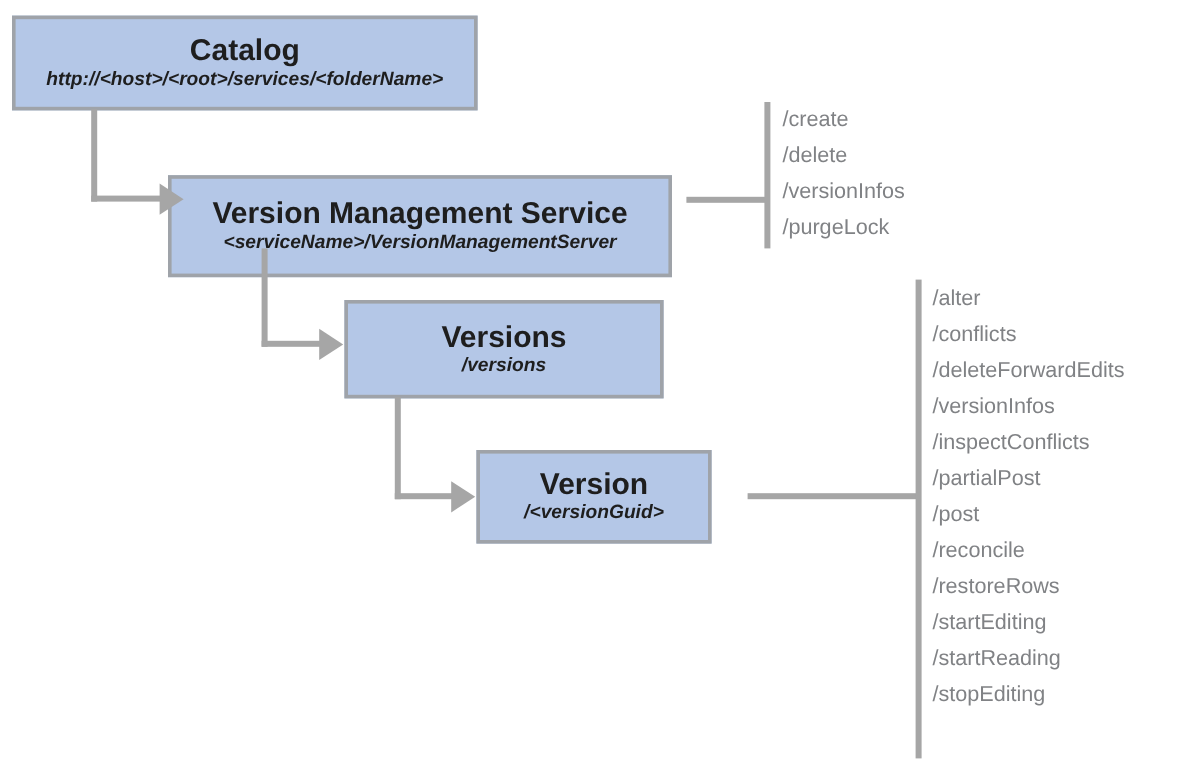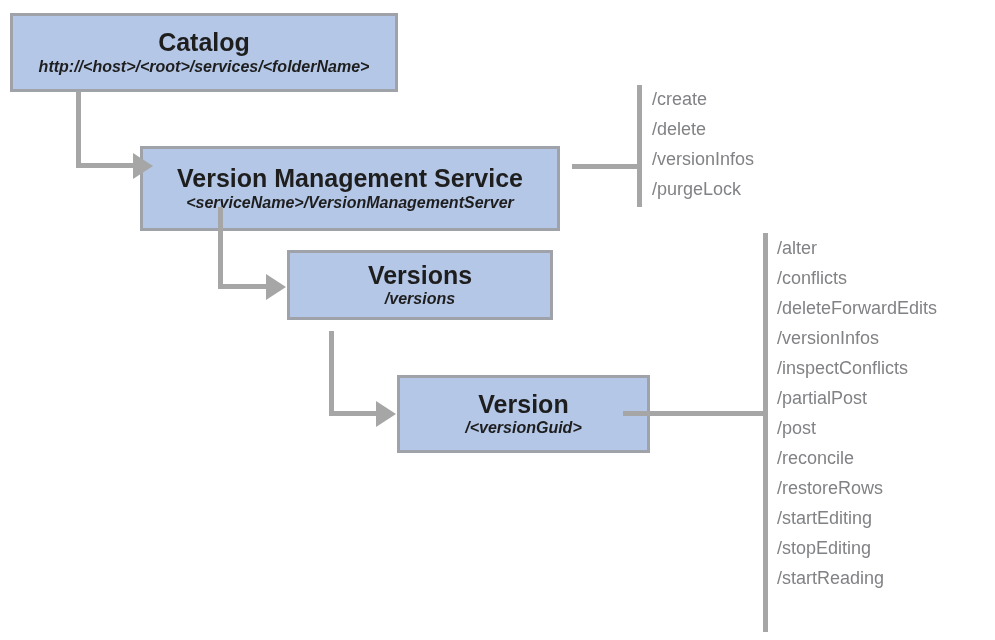--- a/index.html
+++ b/index.html
@@ -45,22 +45,22 @@
     color: var(--title-text);
     font-size: 16px;
     font-weight: 600;
     line-height: 1.15;
     white-space: nowrap;
     font-style: italic;
   }
 
   .node-catalog  { left: 10px;  top: 13px;  width: 388px; height: 79px; }
   .node-vms      { left: 140px; top: 130px; width: 420px; height: 85px; margin-top: 16px; }
-  .node-versions { left: 287px; top: 250px; width: 266px; height: 70px; }
-  .node-version  { left: 397px; top: 375px; width: 253px; height: 78px; }
+  .node-versions { left: 287px; top: 250px; width: 266px; height: 82px; }
+  .node-version  { left: 397px; top: 375px; width: 196px; height: 78px; }
 
   
   .line {
     position: absolute;
     background: var(--connector);
   }
   .arrow-right {
     position: absolute;
     width: 0;
     height: 0;
@@ -156,17 +156,17 @@
       <div class="op-item">/alter</div>
       <div class="op-item">/conflicts</div>
       <div class="op-item">/deleteForwardEdits</div>
       <div class="op-item">/versionInfos</div>
       <div class="op-item">/inspectConflicts</div>
       <div class="op-item">/partialPost</div>
       <div class="op-item">/post</div>
       <div class="op-item">/reconcile</div>
       <div class="op-item">/restoreRows</div>
       <div class="op-item">/startEditing</div>
+      <div class="op-item">/startReading</div>
       <div class="op-item">/stopEditing</div>
-      <div class="op-item">/startReading</div>
     </div>
 
 </div>
 
 </body></html>

